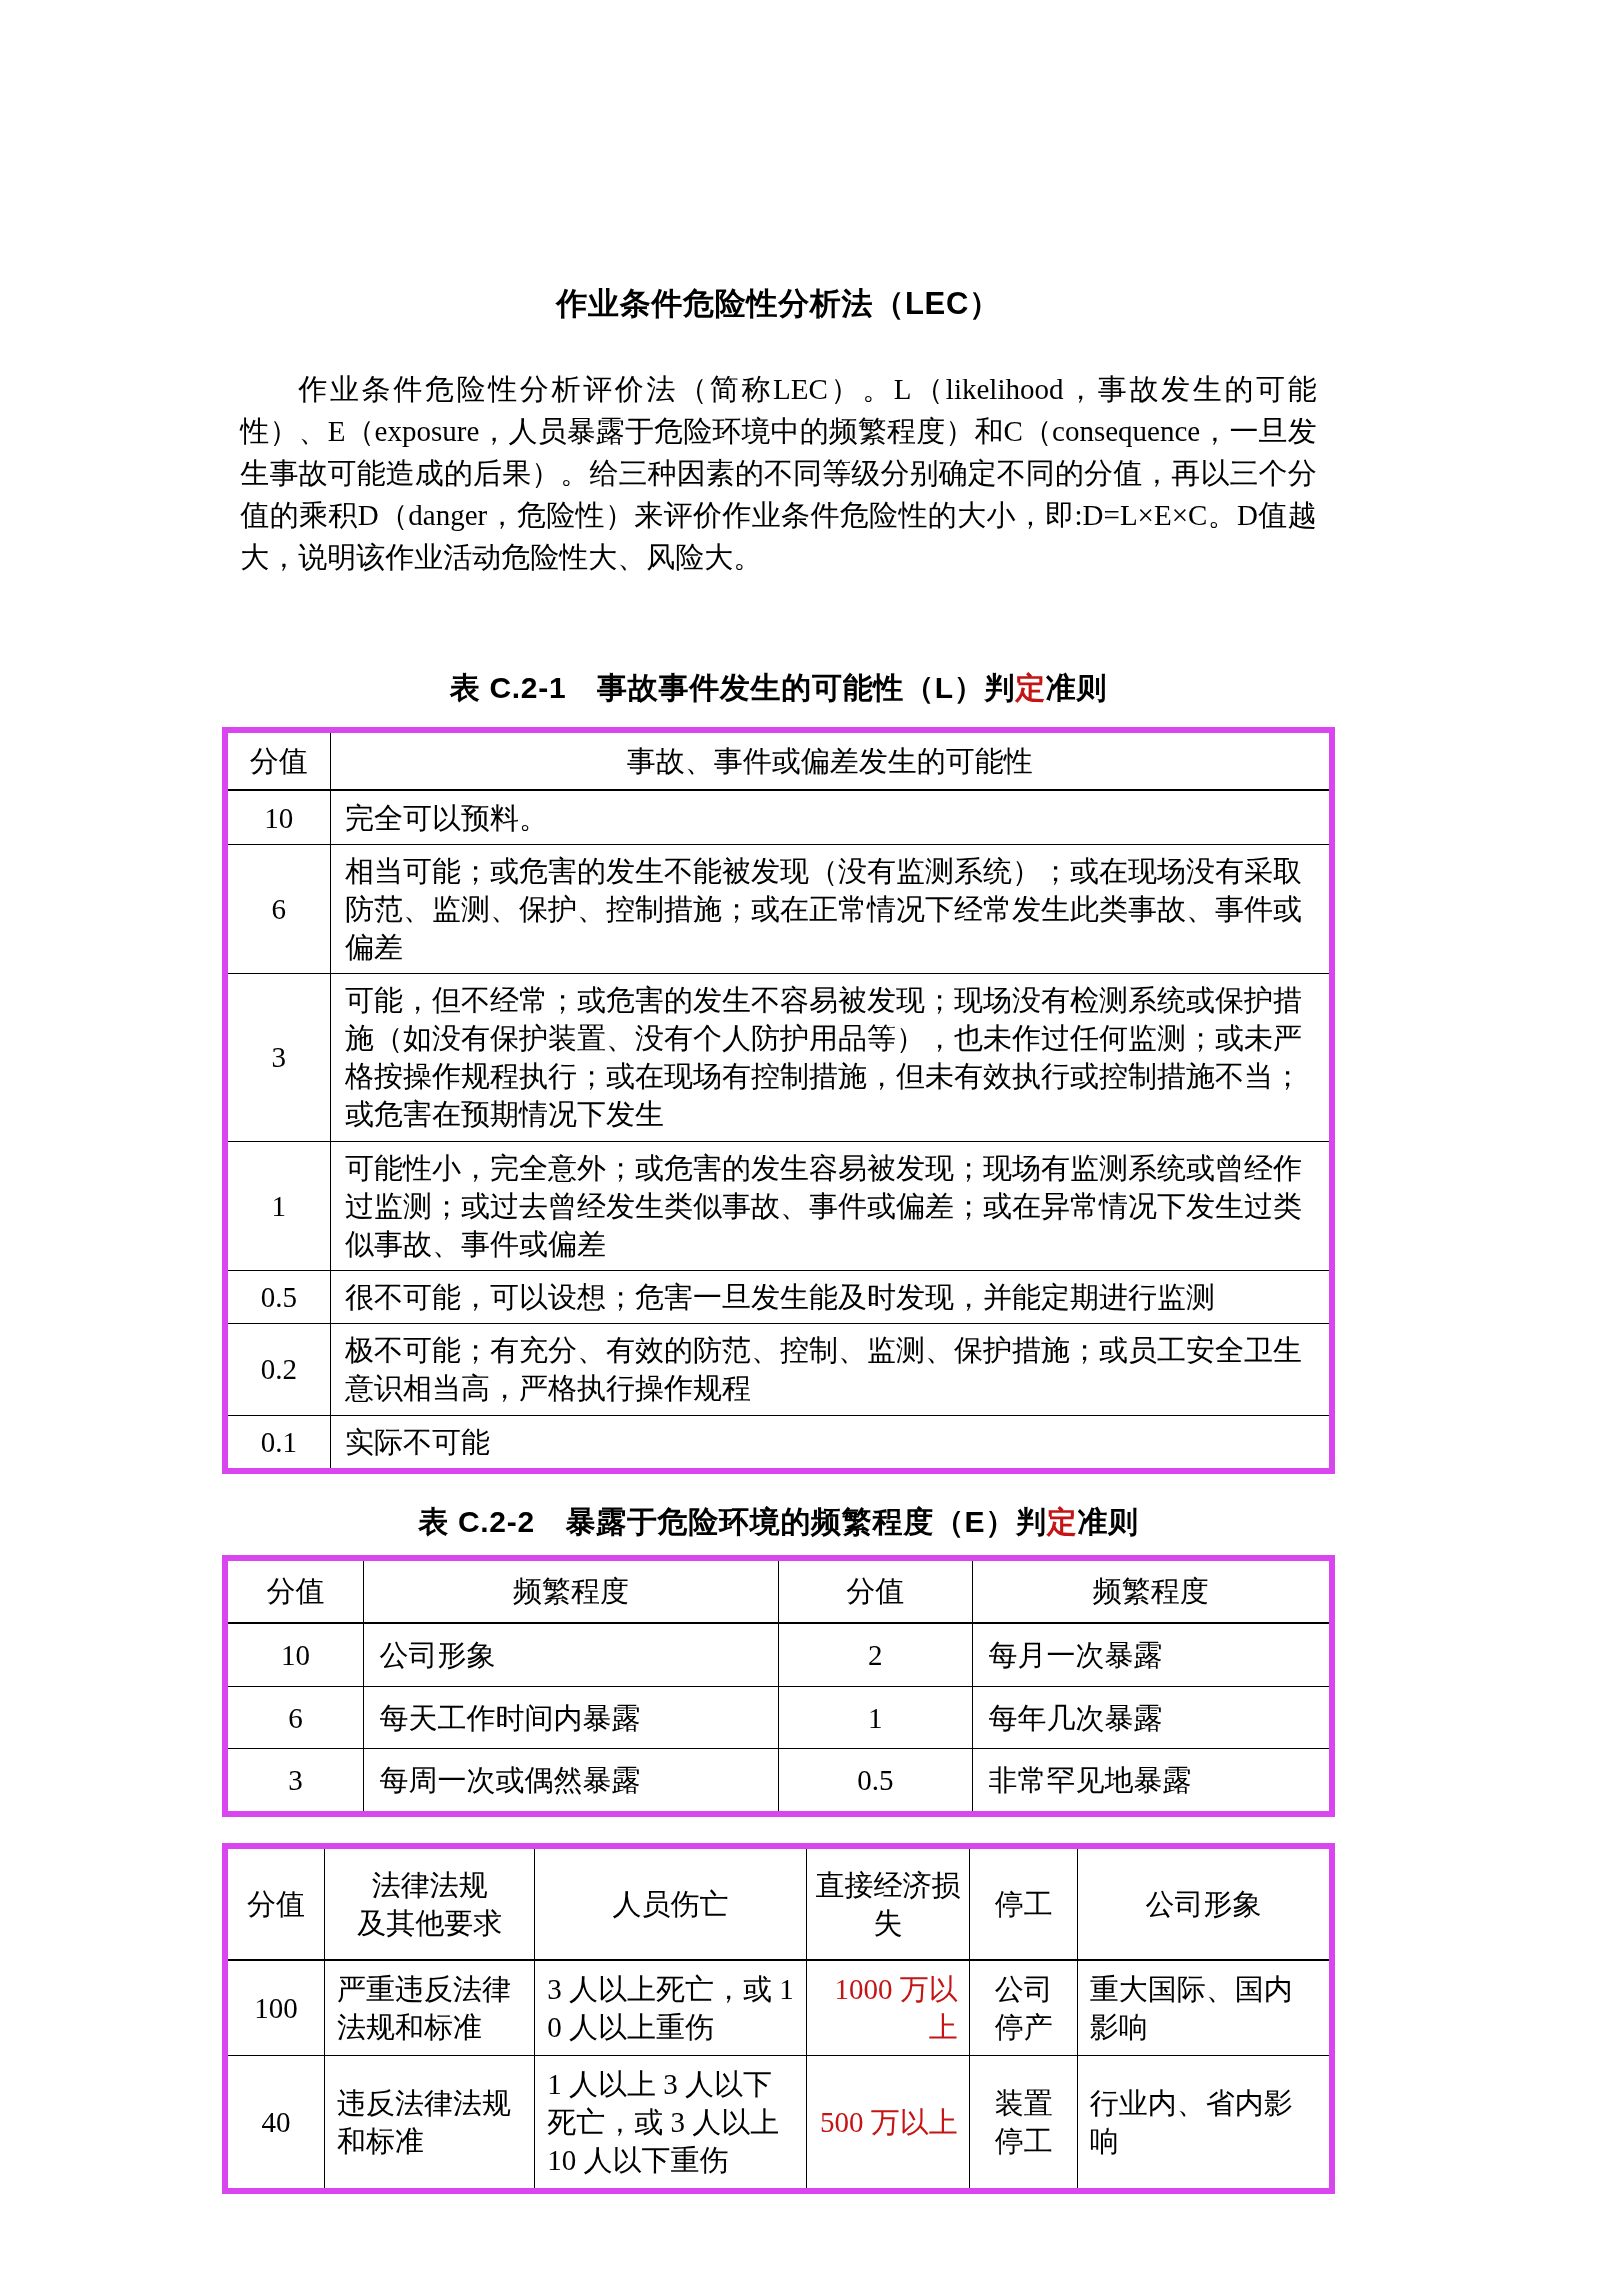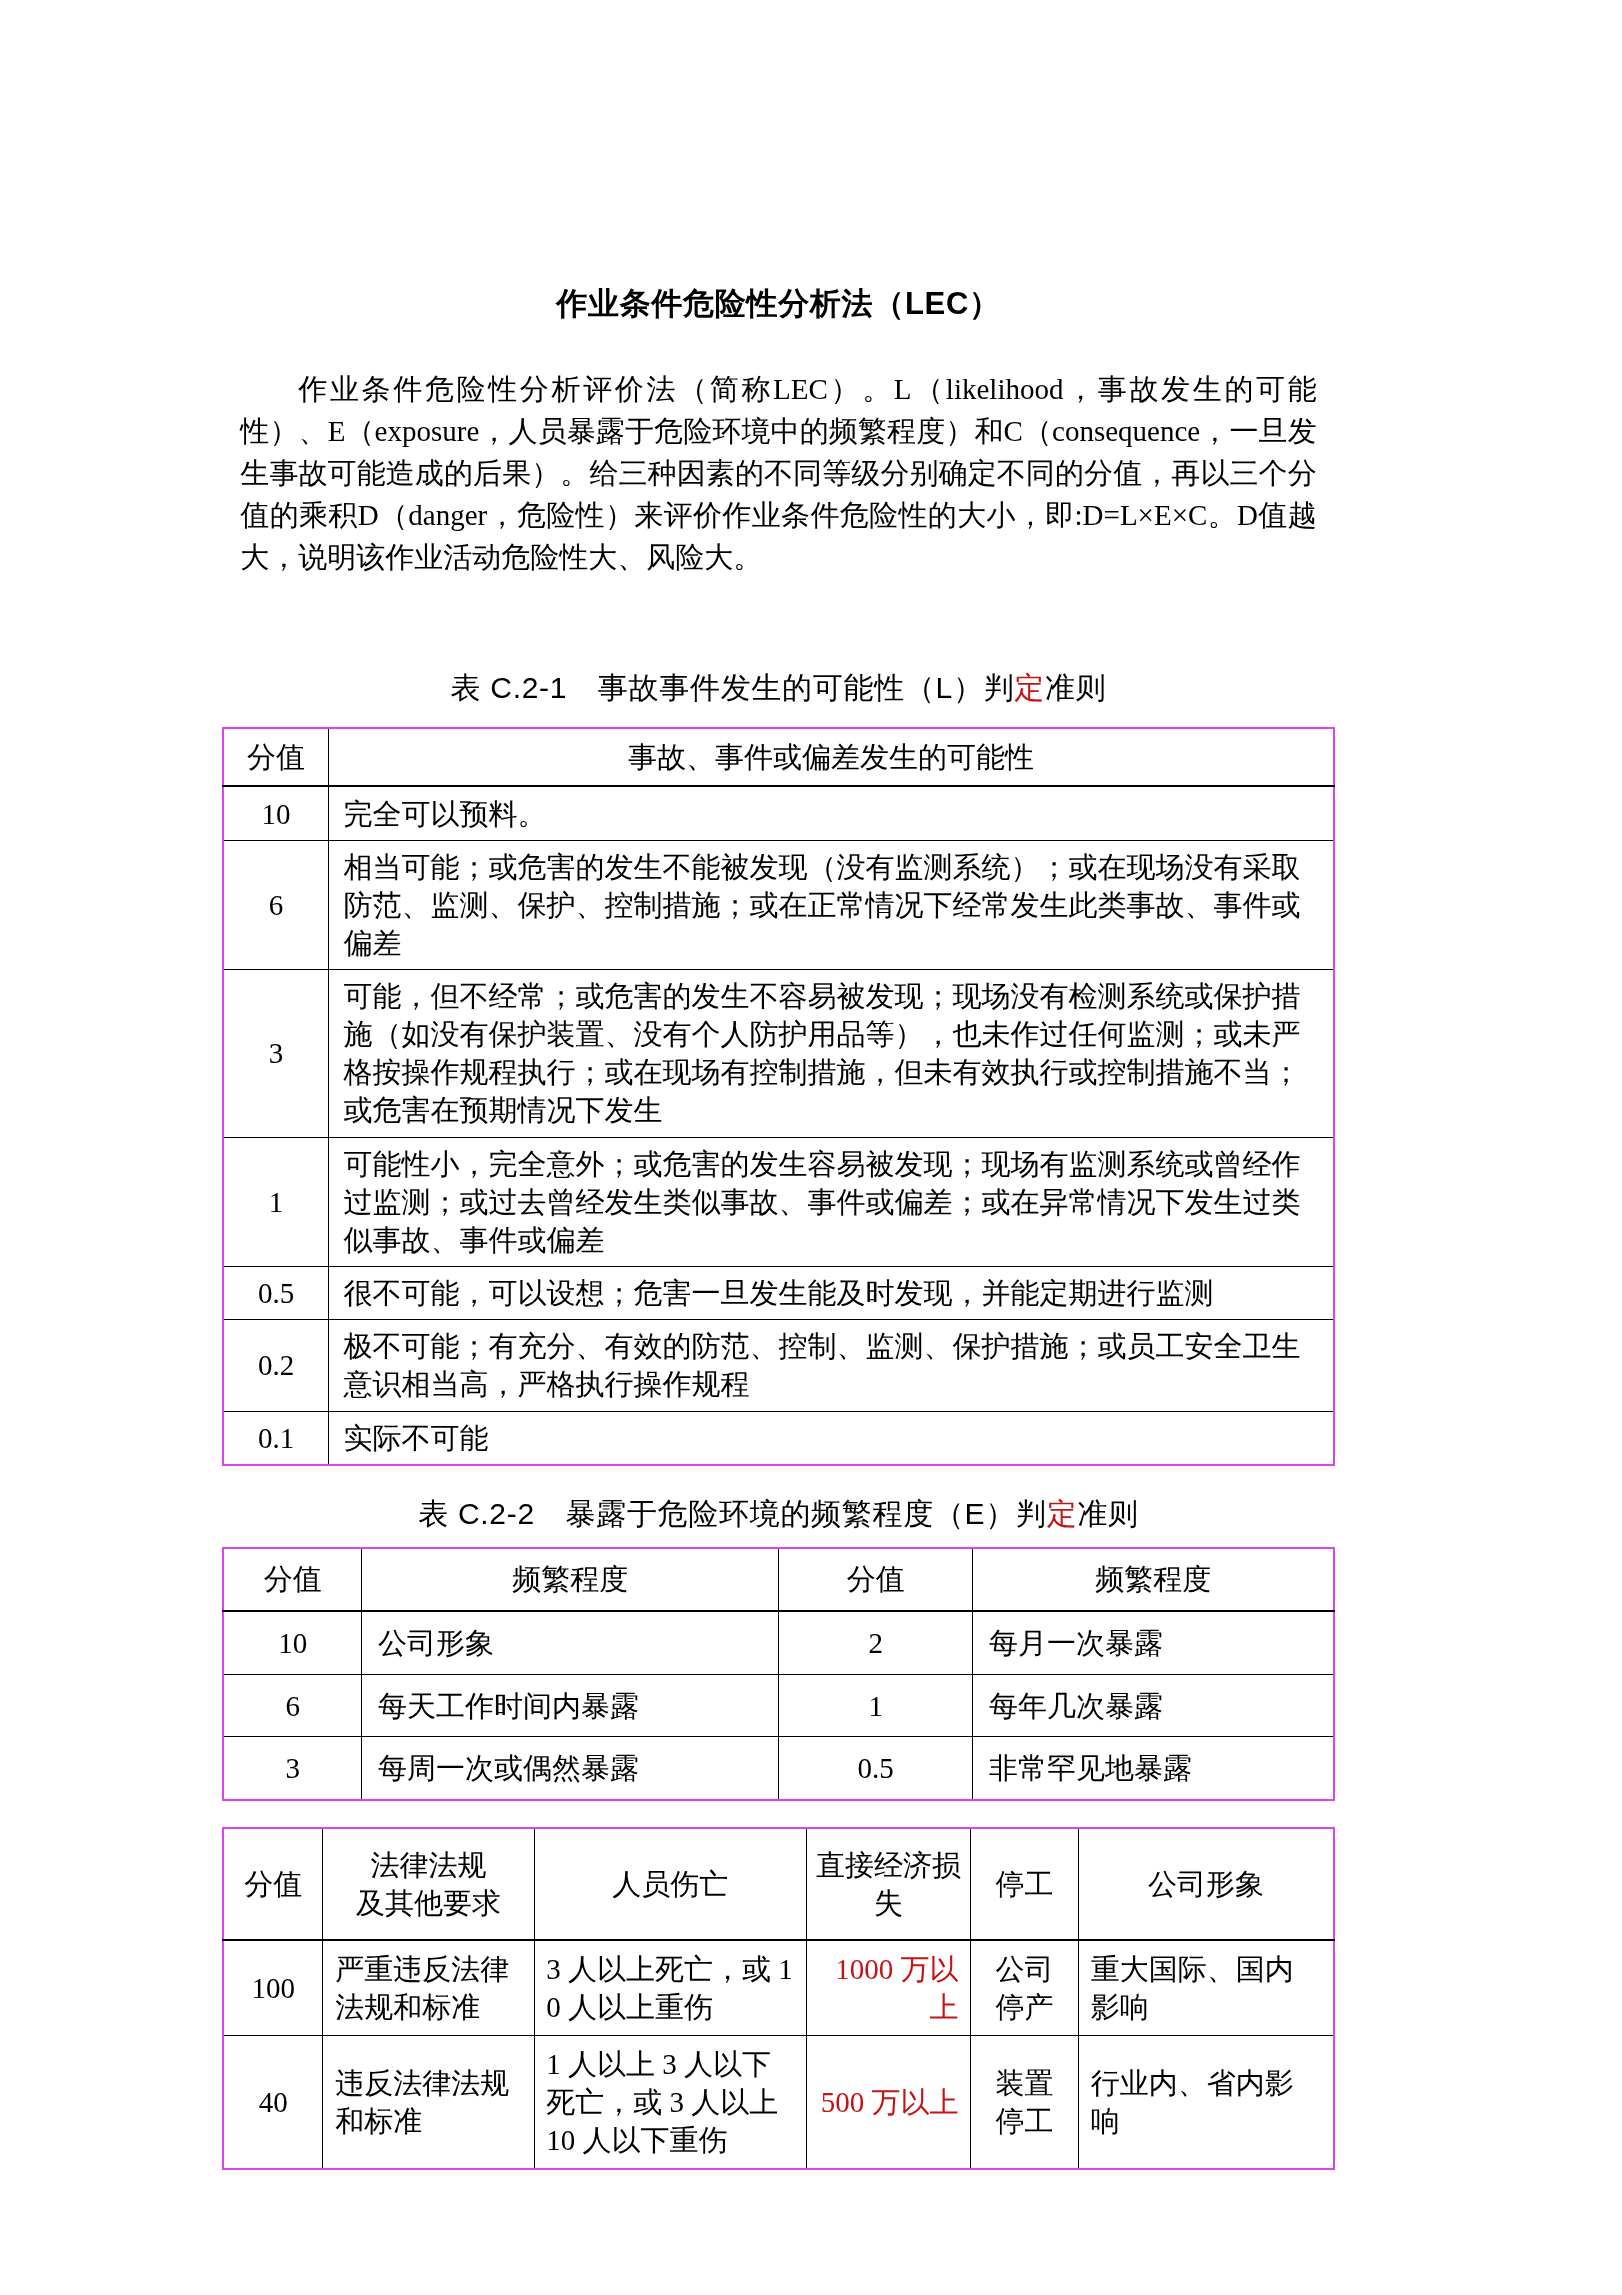--- a/index.html
+++ b/index.html
@@ -28,34 +28,34 @@
     padding:0 18.3px;
     font-size:29px;
     line-height:42px;
     text-align:justify;
     text-indent:2em;
   }
   .tbl-title{
     margin:8px;
     text-align:center;
     font-family:"Liberation Sans","DejaVu Sans",sans-serif;
-    font-weight:400;
+    font-weight:700;
     font-size:30px;
     line-height:35px;
     letter-spacing:0.7px;
   }
   .t1-title{margin-top:92px;}
   .t2-title{margin-top:30px;}
   .t3-title{margin-top:44px;}
   .red{color:var(--accent,#c41414);}
   table{
     width:100%;
     border-collapse:collapse;
     table-layout:fixed;
-    border:2px solid #d946ef;
+    border:6px solid #d946ef;
   }
   .t1{margin-top:22px;}
   .t2{margin-top:15.7px;}
   .t3{margin-top:25.5px;}
   th,td{
     border:1.3px solid #000;
     font-weight:normal;
     font-size:29px;
     line-height:38px;
     vertical-align:middle;

